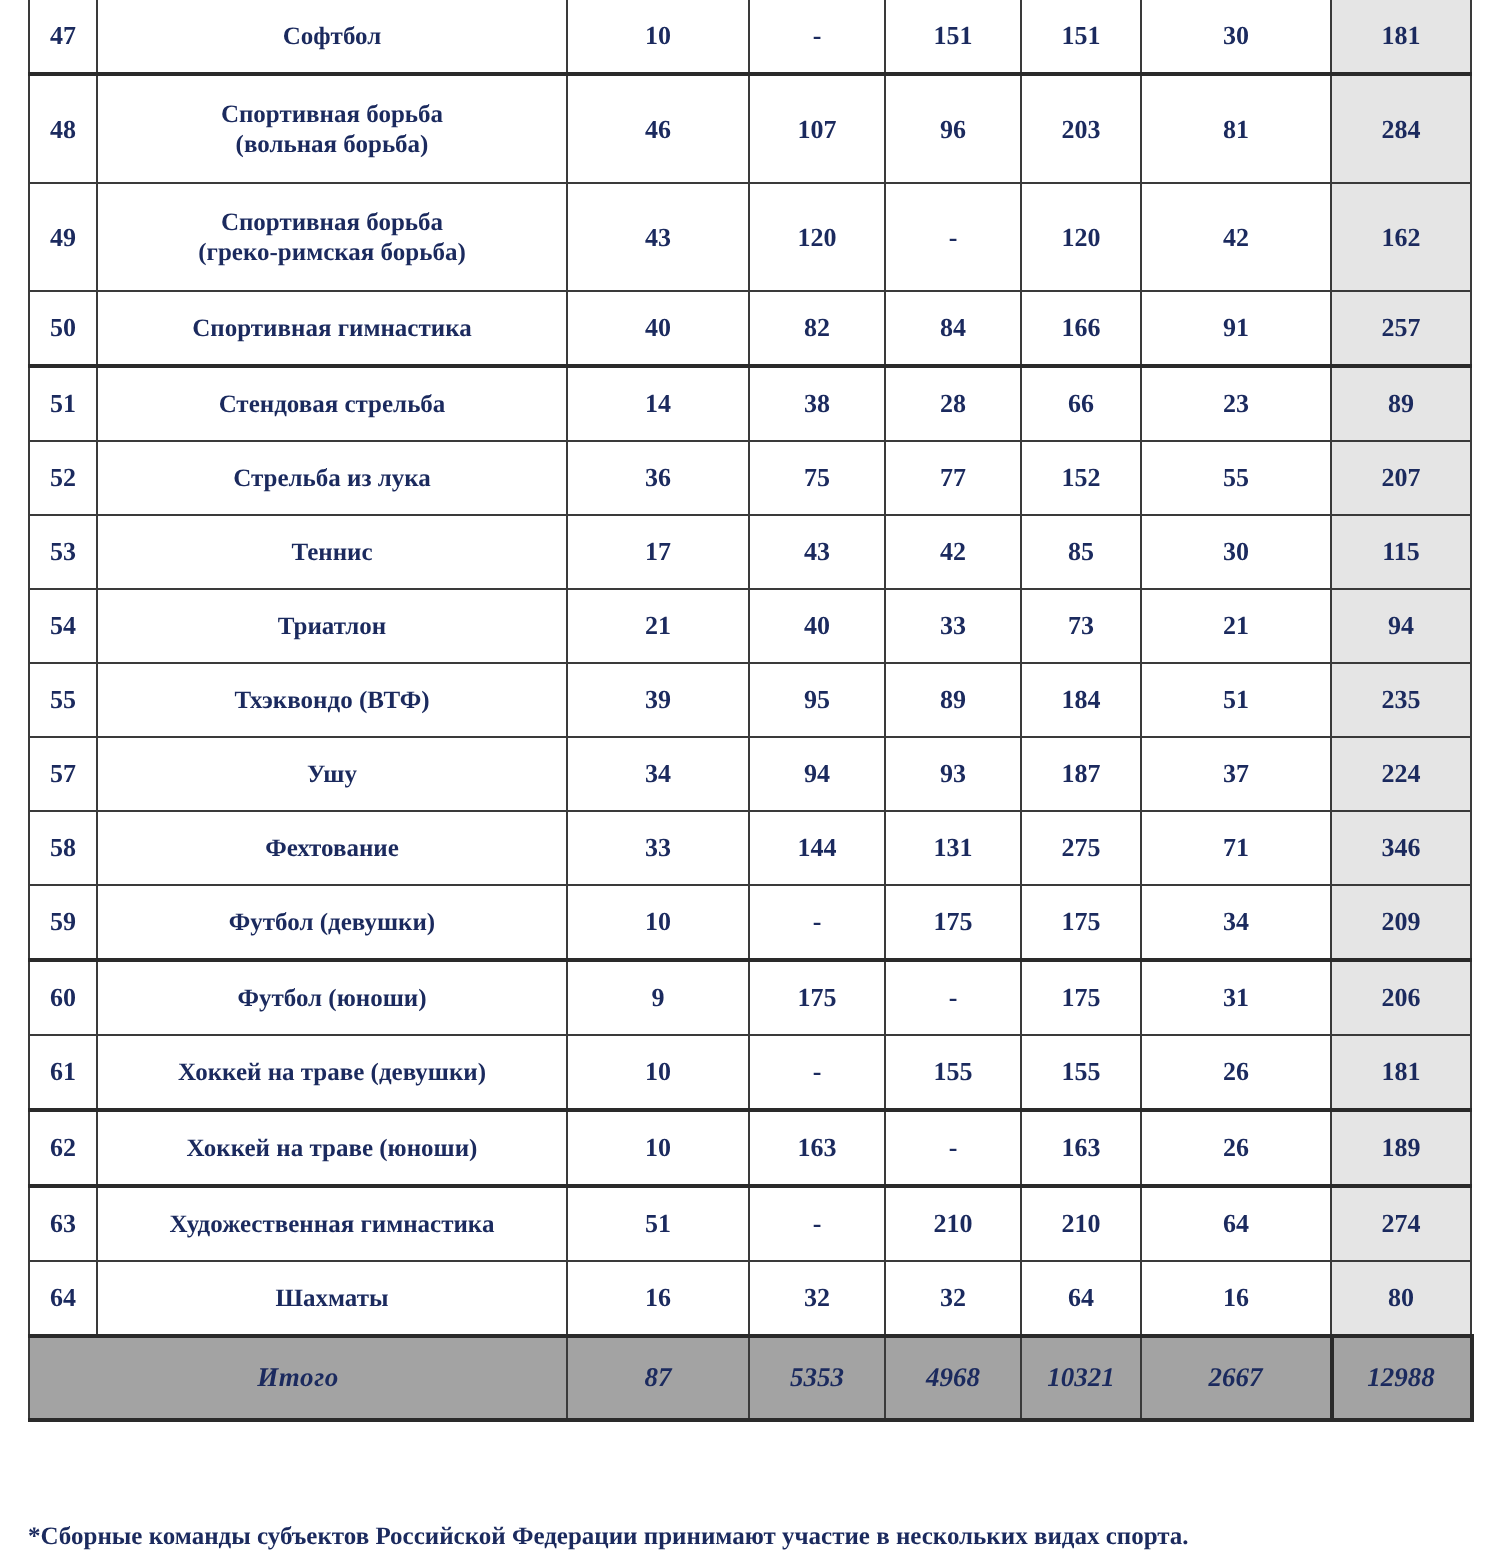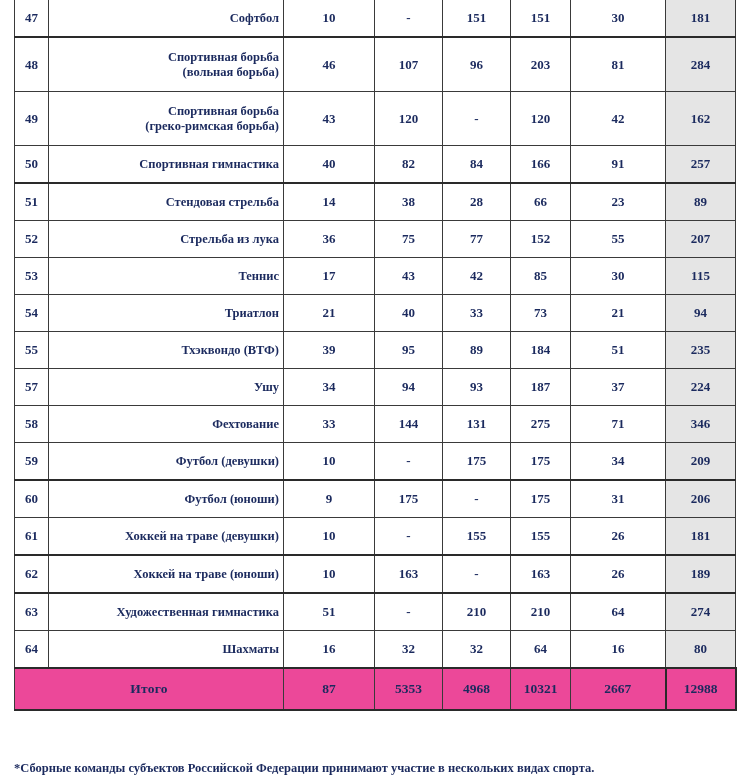--- a/index.html
+++ b/index.html
@@ -53,21 +53,21 @@
   col.c-v4    { width: 60px; }
   col.c-v5    { width: 95px; }
   col.c-total { width: 70px; }
 
   td.num {
     text-align: center;
     font-weight: bold;
     font-size: 13px;
   }
   td.name {
-    text-align: right;
+    text-align: center;
     font-size: 12.5px;
     font-weight: bold;
     padding-left: 7px;
     font-family: Liberation Serif, serif;
   }
   td.val {
     text-align: center;
     font-weight: bold;
     font-size: 13px;
   }
@@ -80,24 +80,25 @@
     border-right: 2px solid #2a2a2a;
   }
 
   tr.row-tall td { height: 36px; }
   tr.row-xtall td { height: 53px; }
 
   
   tr.hr-bottom td { border-bottom: 2px solid #2a2a2a; }
 
   tr.total-row td {
-    background: #ec4899;
+    background: #a3a3a3;
     height: 40px;
     border-top: 2px solid #2a2a2a;
     border-bottom: 2px solid #2a2a2a;
+    font-style: italic;
   }
   tr.total-row td.total-label {
     text-align: center;
     font-weight: bold;
     font-size: 13.5px;
     letter-spacing: 0.3px;
   }
   tr.total-row td.total-val {
     text-align: center;
     font-weight: bold;

